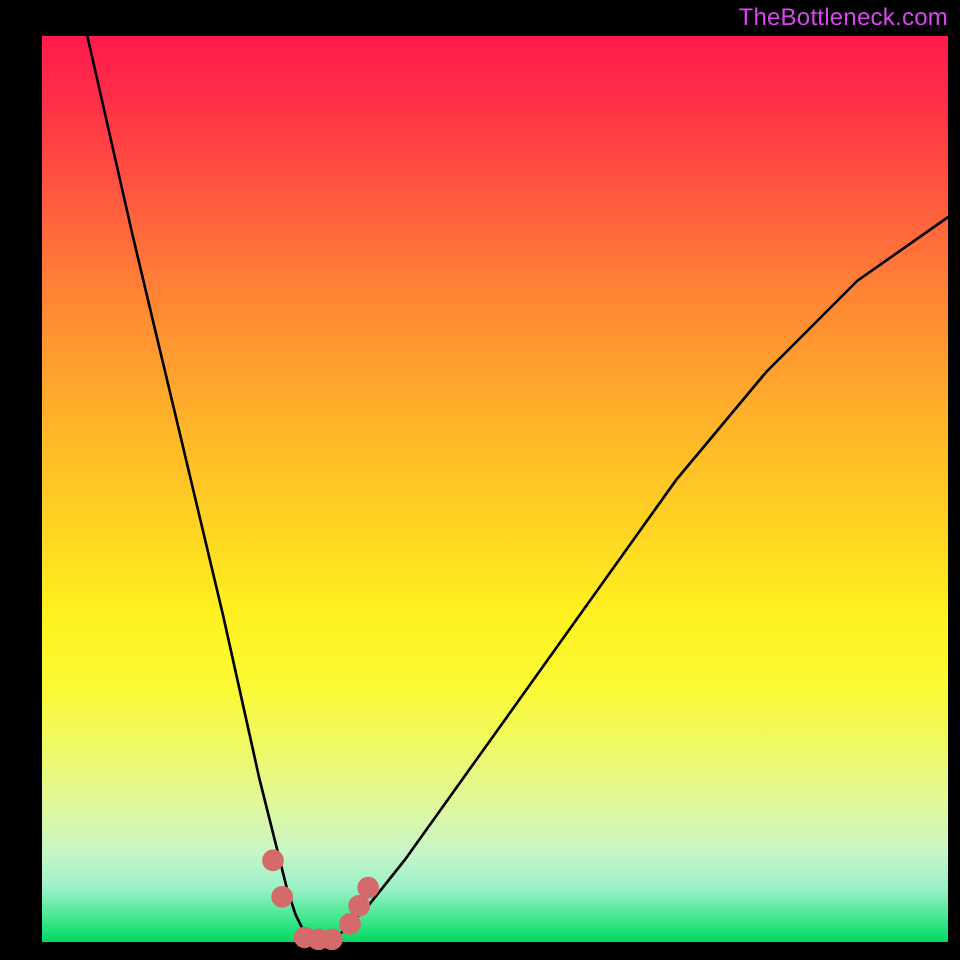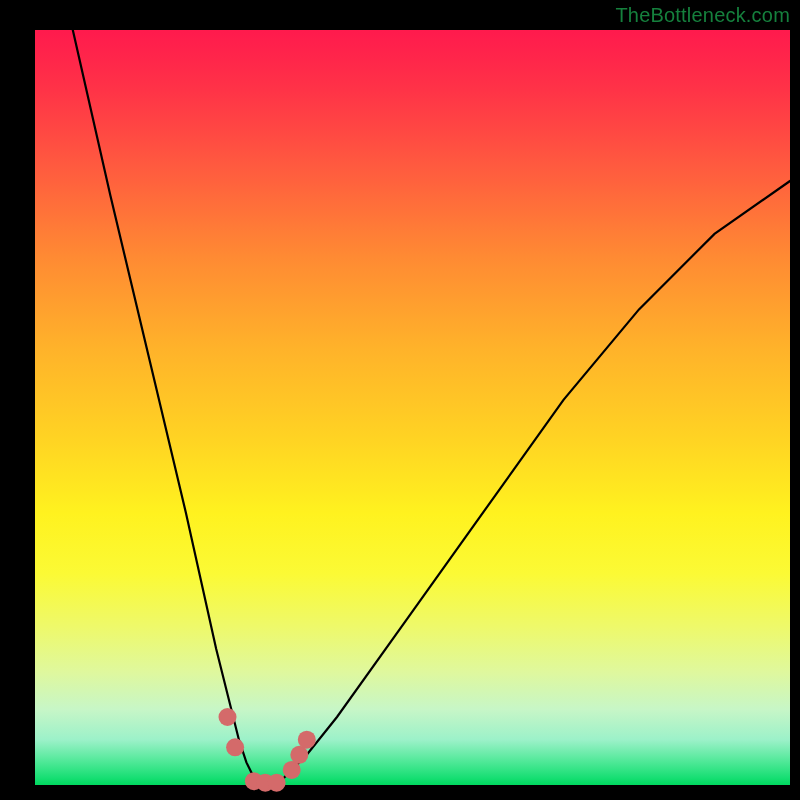--- a/index.html
+++ b/index.html
@@ -14,21 +14,21 @@
   .canvas {
     position: relative;
     width: 800px;
     height: 800px;
     background: #000;
   }
   .watermark {
     position: absolute;
     top: 4px;
     right: 10px;
-    color: #15803d;
+    color: #d946ef;
     font-size: 20px;
     font-weight: 500;
     letter-spacing: 0.2px;
   }
   .plot-area {
     position: absolute;
     left: 35px;
     top: 30px;
     width: 755px;
     height: 755px;

